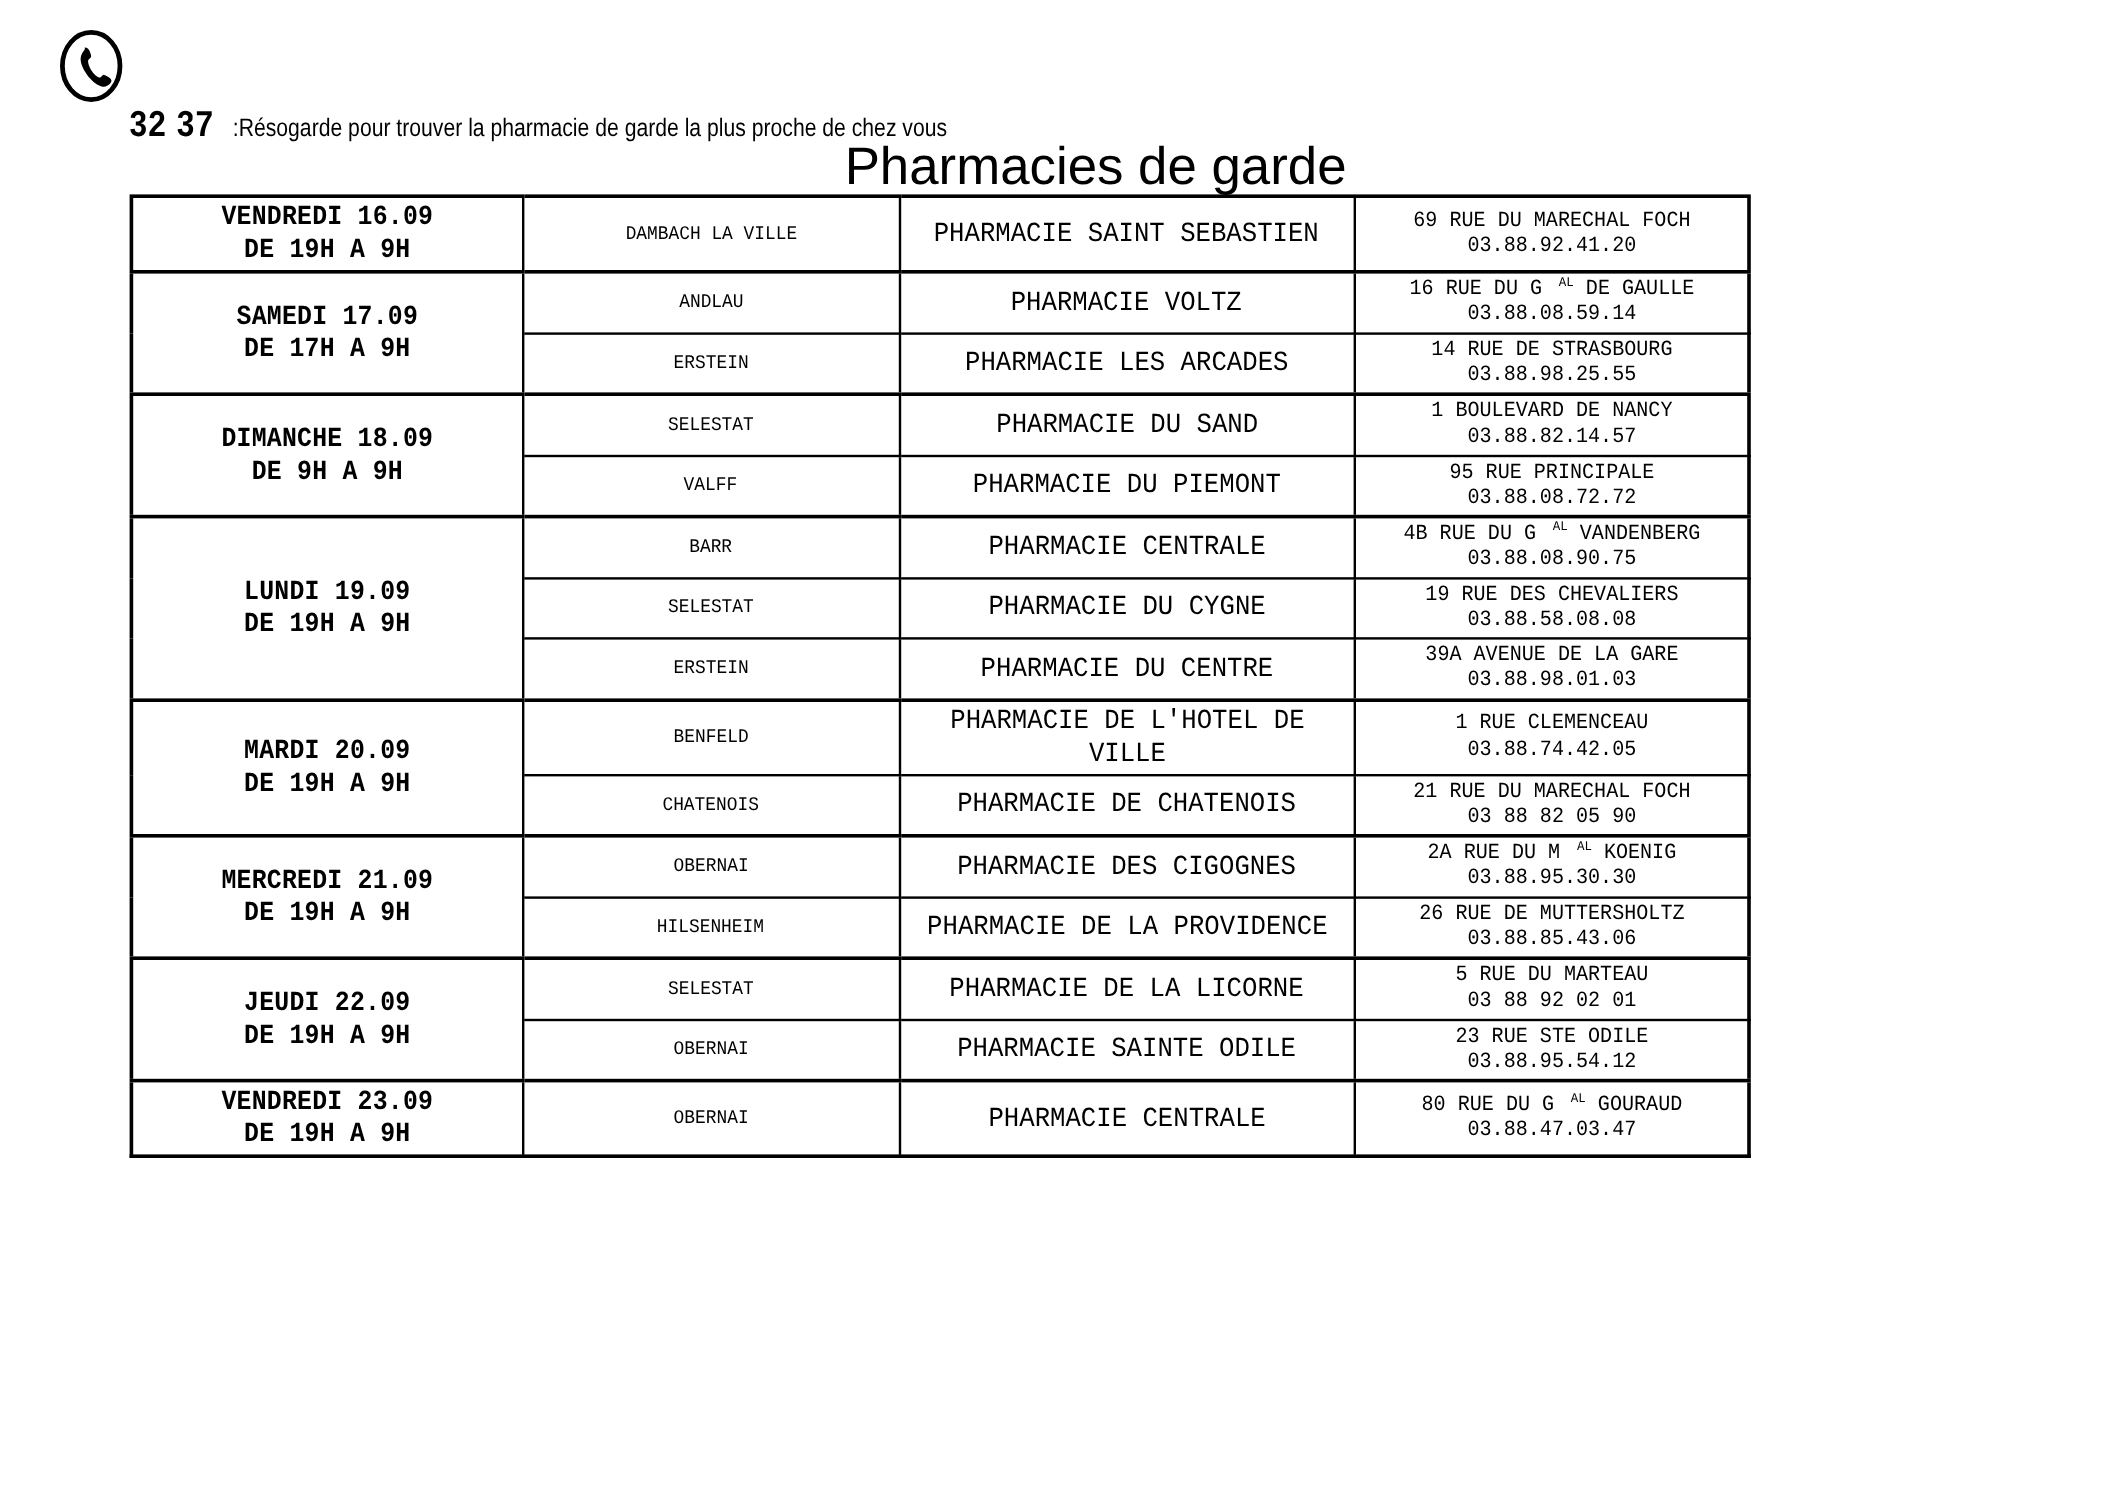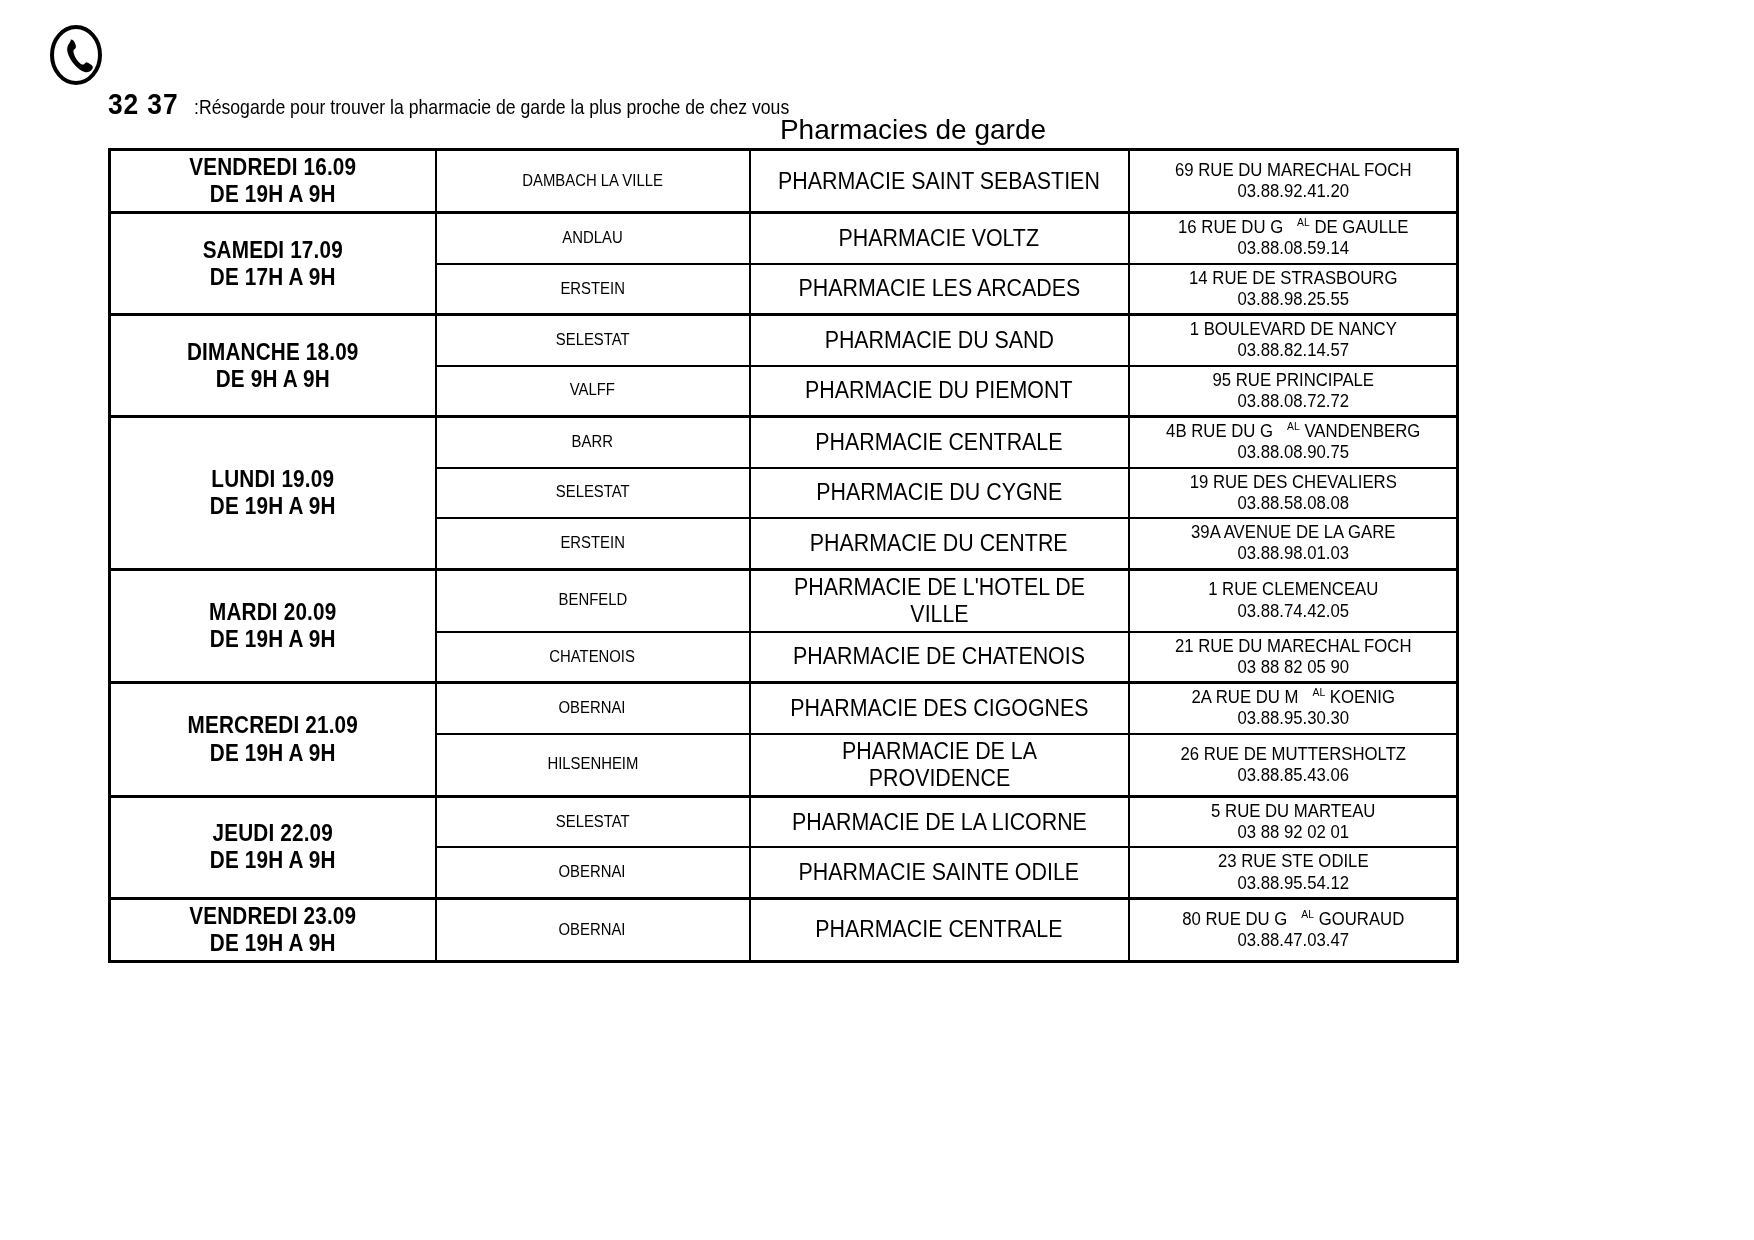--- a/index.html
+++ b/index.html
@@ -70,32 +70,33 @@
     white-space: nowrap;
   }
 
   .page-title {
     position: absolute;
     left: 0;
     top: 114px;
     width: 1754px;
     text-align: center;
     font-family: "Liberation Sans", sans-serif;
-    font-size: 28px;
+    font-size: 44px;
     font-weight: 400;
     letter-spacing: 0px;
     padding-left: 72px;
   }
 
   
   .schedule-wrap {
     position: absolute;
     left: 108px;
-    top: 148px;
+    top: 162px;
     width: 1096px;
+    font-family: Liberation Mono, monospace;
   }
 
   table.schedule {
     width: 1348px;
     border-collapse: collapse;
     table-layout: fixed;
   }
   table.schedule td {
     border: 2px solid #000000;
     vertical-align: middle;

